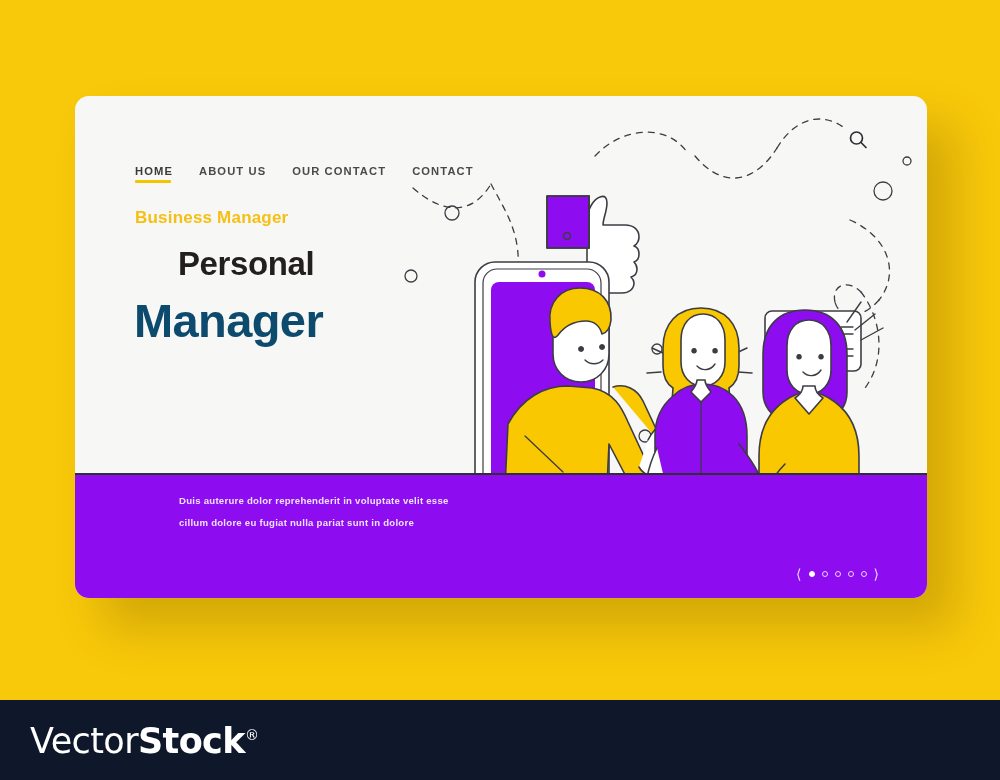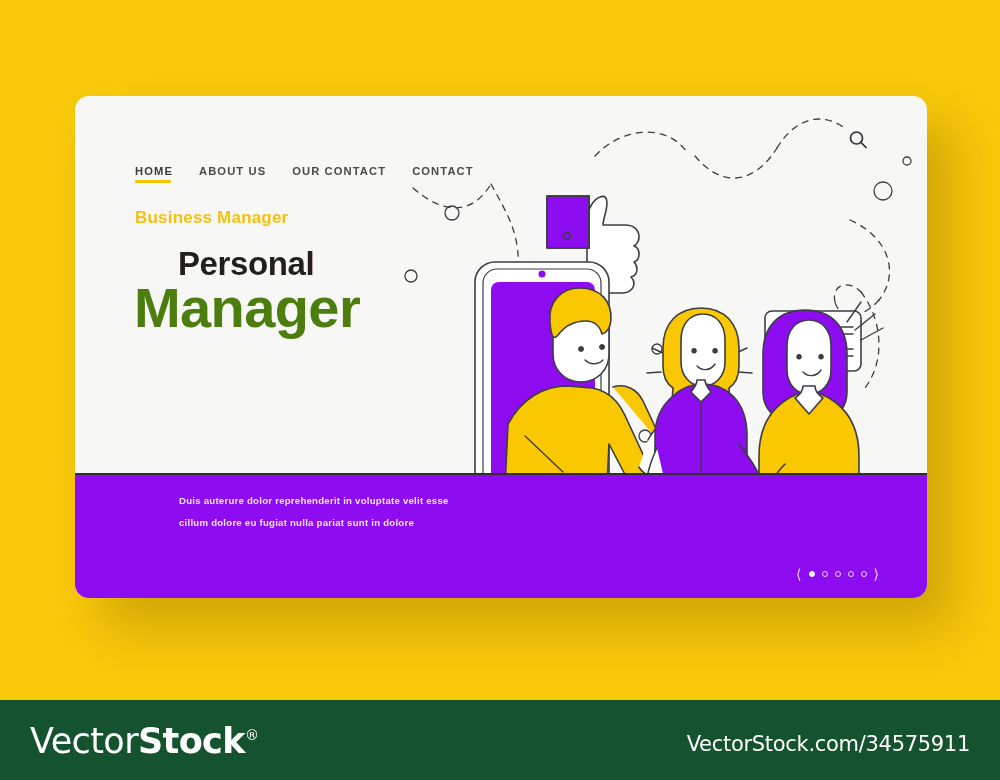--- a/index.html
+++ b/index.html
@@ -28,21 +28,21 @@
   .nav-item.active:after{
     content:"";position:absolute;left:0;right:2px;bottom:0;height:3px;background:#f5c400;border-radius:1px;
   }
   .search-btn{position:absolute;right:58px;top:33px;width:22px;height:22px;cursor:pointer;}
 
   
   .eyebrow{
     position:absolute;left:60px;top:112px;font-size:17px;font-weight:700;color:#f5bf13;letter-spacing:.2px;
   }
   .title1{position:absolute;left:59px;top:149px;font-size:33px;font-weight:700;color:#231f20;letter-spacing:-.4px;margin-left:44px;}
-  .title2{position:absolute;left:59px;top:179px;font-size:56px;font-weight:800;color:#4d7c0f;letter-spacing:-.6px;}
+  .title2{position:absolute;left:59px;top:197px;font-size:47px;font-weight:800;color:#0c4a6e;letter-spacing:-.6px;}
 
   .learn{
     position:absolute;left:59px;top:285px;width:104px;height:30px;border-radius:17px;
     background:#fac800;border:1.6px solid #2b2b2b;
     display:flex;align-items:center;justify-content:center;cursor:pointer;
     box-shadow:4px 4px 0 rgba(40,40,40,.22);
   }
   .learn span{font-size:9.2px;font-weight:700;letter-spacing:1.3px;color:#ffffff;}
 
   
@@ -61,21 +61,21 @@
   .pager{position:absolute;right:48px;top:92px;display:flex;align-items:center;gap:7px;}
   .pg-arrow{color:#e8d4ff;font-size:14px;line-height:1;cursor:pointer;}
   .dot{width:6px;height:6px;border-radius:50%;border:1px solid #e8d4ff;box-sizing:border-box;cursor:pointer;}
   .dot.on{background:#ffffff;border-color:#ffffff;}
 
   
   .art{position:absolute;left:320px;top:0;width:532px;height:502px;}
   .art svg{display:block;}
 
   
-  .footer{position:absolute;left:0;top:700px;width:1000px;height:80px;background:#14532d;}
+  .footer{position:absolute;left:0;top:700px;width:1000px;height:80px;background:#0f172a;}
   .vs-logo{position:absolute;left:30px;top:21px;font-size:35px;color:#fff;letter-spacing:-.6px;
            font-family:"DejaVu Sans",sans-serif;}
   .vs-logo b{font-weight:700;}
   .vs-logo .reg{font-size:14px;vertical-align:super;}
   .vs-url{position:absolute;right:30px;top:32px;font-size:21px;color:#fff;letter-spacing:-.3px;
           font-family:"DejaVu Sans",sans-serif;}
 </style>
 </head>
 <body>
 
@@ -242,14 +242,13 @@
         <div class="dot"></div>
         <div class="pg-arrow">⟩</div>
       </div>
     </div>
 
   </div>
 </div>
 
 <div class="footer">
   <div class="vs-logo"><span>Vector</span><b>Stock</b><span class="reg">®</span></div>
-  <div class="vs-url">VectorStock.com/34575911</div>
 </div>
 
 </body></html>

